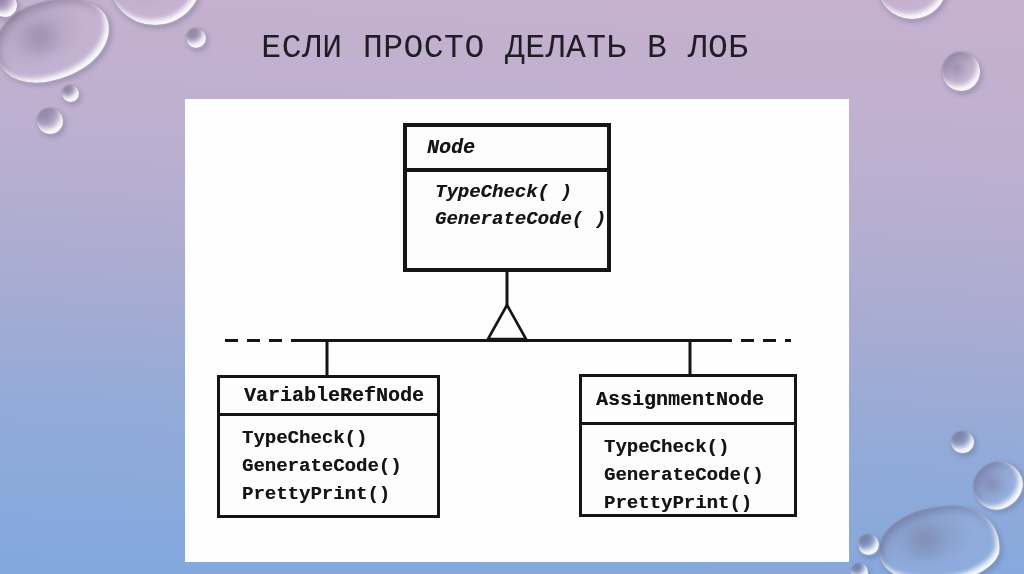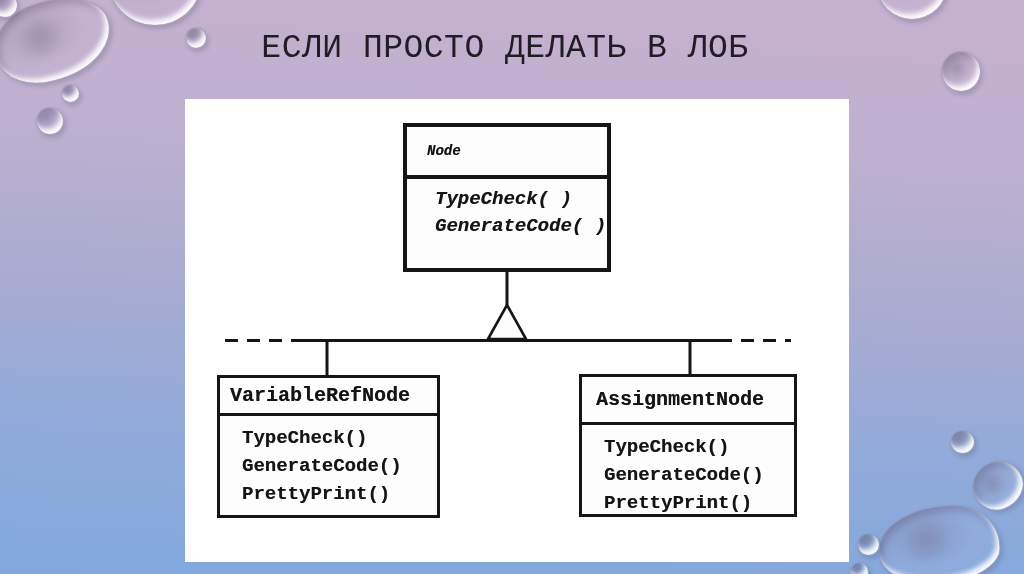--- a/index.html
+++ b/index.html
@@ -54,25 +54,25 @@
     text-shadow:0.3px 0.3px 0.4px rgba(0,0,0,0.55);
   }
   .uml-box .cls-methods{
     font-size:19px;font-weight:600;line-height:28px;
     text-shadow:0.3px 0.3px 0.4px rgba(0,0,0,0.5);
     margin-left:8px;
   }
   .abstract{font-style:italic;}
 
   .box-node{left:218px;top:24px;width:208px;height:149px;border-width:4px;}
-  .box-node .cls-title{height:52px;padding-left:20px;border-bottom-width:4px;font-size:14px;}
+  .box-node .cls-title{height:45px;padding-left:20px;border-bottom-width:4px;font-size:20px;}
   .box-node .cls-methods{padding:7px 0 0 20px;line-height:27px;}
 
   .box-varref{left:32px;top:276px;width:223px;height:143px;}
-  .box-varref .cls-title{height:38px;padding-left:10px;}
+  .box-varref .cls-title{height:38px;padding-left:24px;}
   .box-varref .cls-methods{padding:8px 0 0 14px;}
 
   .box-assign{left:394px;top:275px;width:218px;height:143px;}
   .box-assign .cls-title{height:48px;padding-left:14px;}
   .box-assign .cls-methods{padding:8px 0 0 14px;}
 </style>
 </head>
 <body>
 
 <div class="stage">

